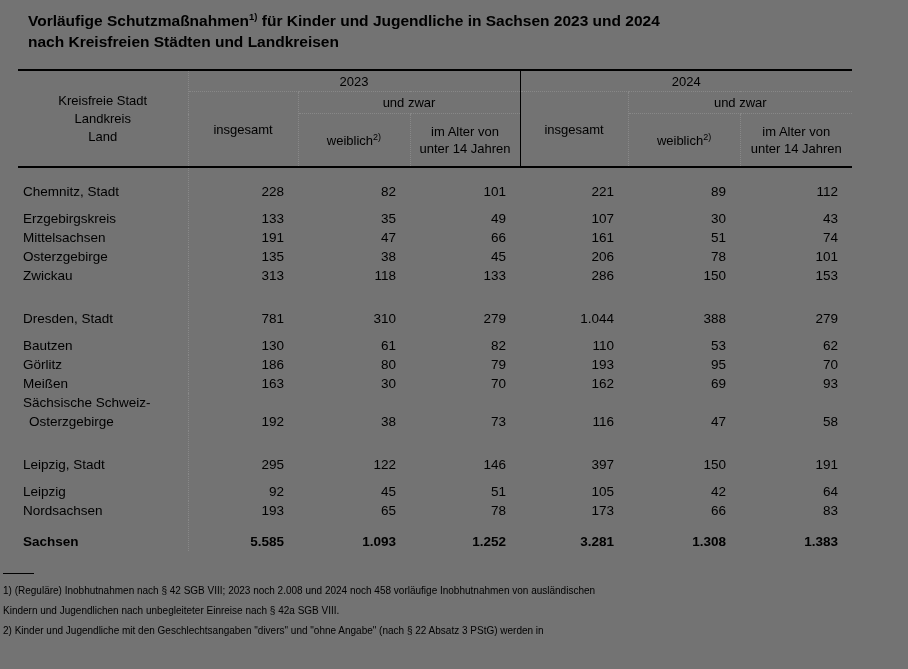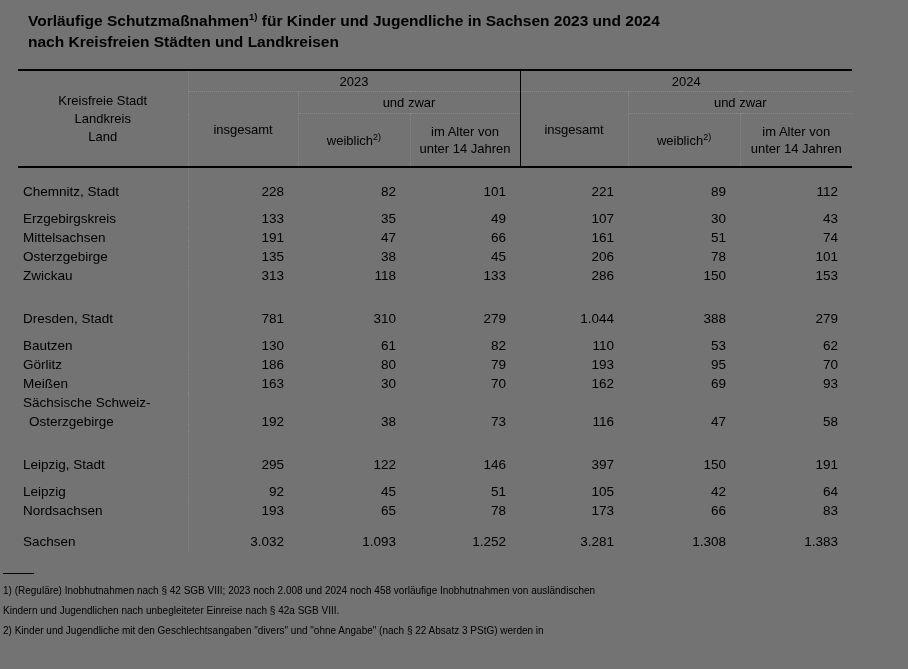--- a/index.html
+++ b/index.html
@@ -54,21 +54,21 @@
   .hb       { border-bottom: 2px solid #000; }
 
   td { padding: 0; vertical-align: bottom; line-height: 19px; }
   td.name { text-align: left; padding-left: 5px; border-right: 1px dotted #888; }
   td.name .indent { padding-left: 6px; }
   td.num { text-align: right; padding-right: 14px; font-variant-numeric: tabular-nums; }
 
   tr.first td { padding-top: 14px; }
   tr.gap   td { padding-top: 8px; }
   tr.block td { padding-top: 24px; }
-  tr.total td { padding-top: 12px; font-weight: normal; }
+  tr.total td { padding-top: 12px; font-weight: bold; }
 
   
   .footnotes { margin: 22px 0 0 3px; font-size: 10px; line-height: 20px; color: #000; }
   .fn-rule { width: 31px; height: 0; border-top: 1px solid #000; margin-bottom: 7px; }
 </style>
 </head>
 <body>
 
 <div class="page">
 
@@ -258,21 +258,21 @@
           <td class="num">65</td>
           <td class="num">78</td>
           <td class="num">173</td>
           <td class="num">66</td>
           <td class="num">83</td>
         </tr>
         <tr class="total total">
           <td class="name">
             <div>Sachsen</div>
           </td>
-          <td class="num">3.032</td>
+          <td class="num">5.585</td>
           <td class="num">1.093</td>
           <td class="num">1.252</td>
           <td class="num">3.281</td>
           <td class="num">1.308</td>
           <td class="num">1.383</td>
         </tr>
       </tbody>
   </table>
 
   <div class="footnotes">

